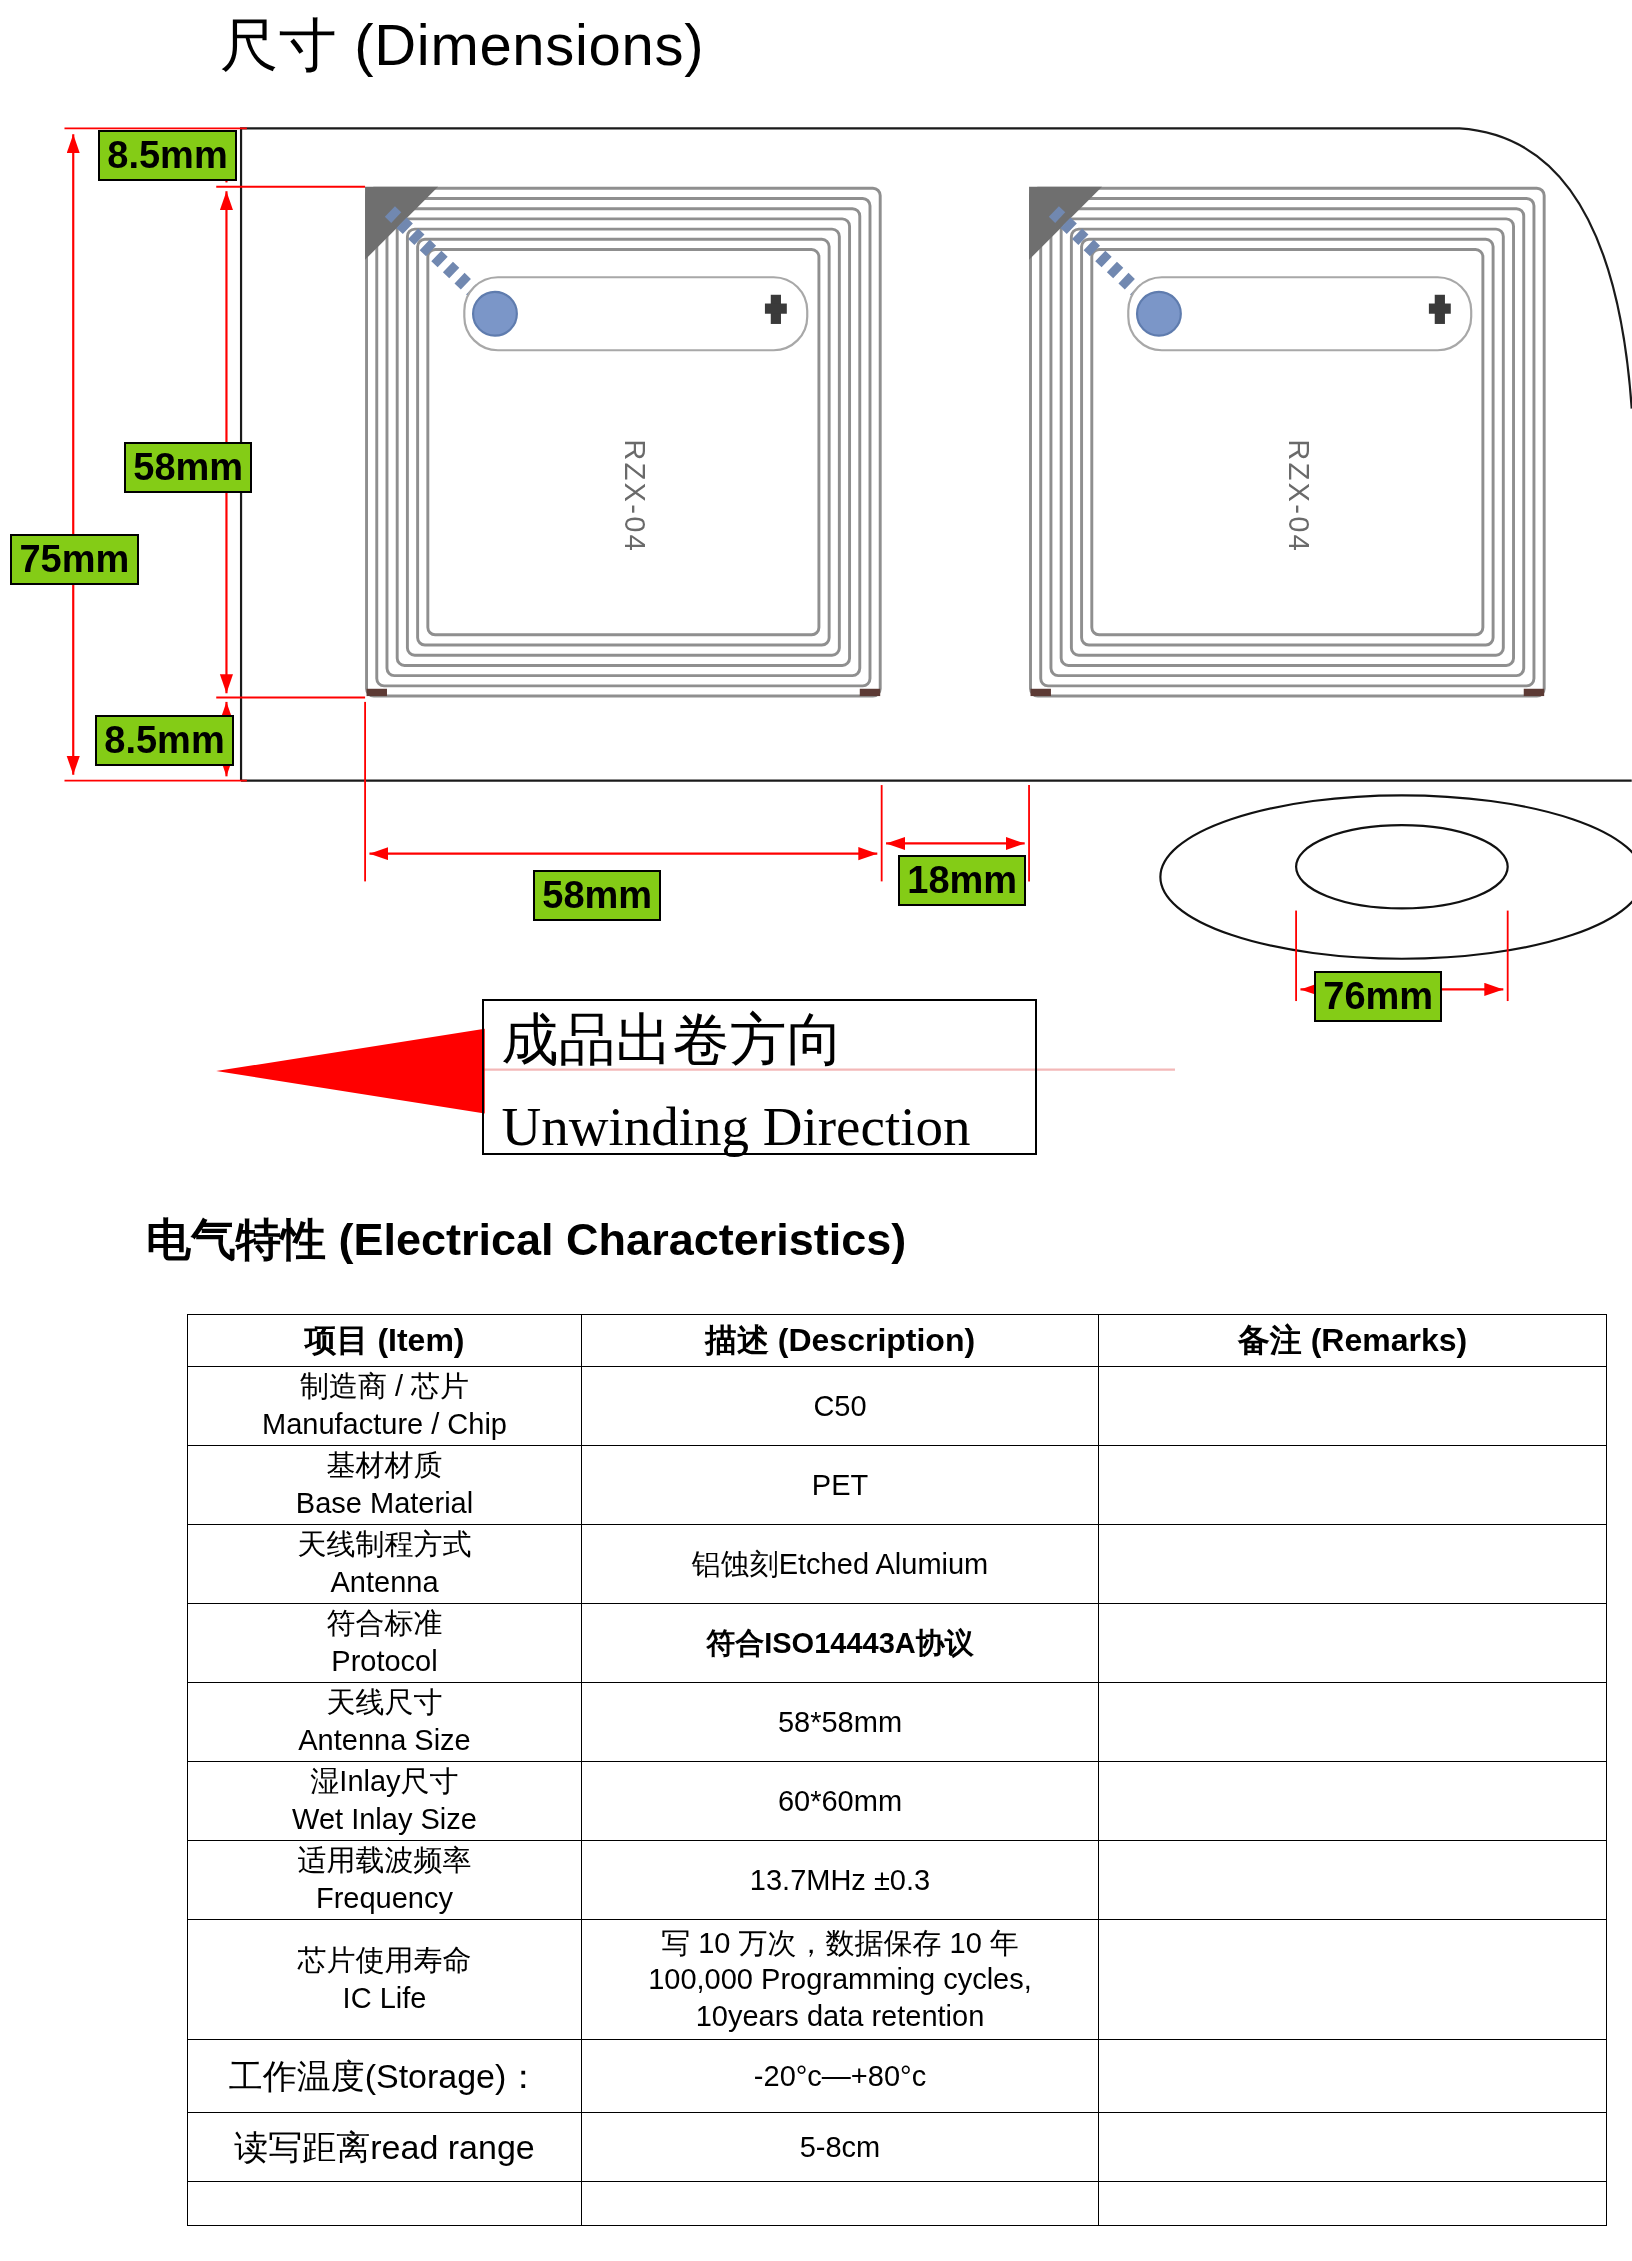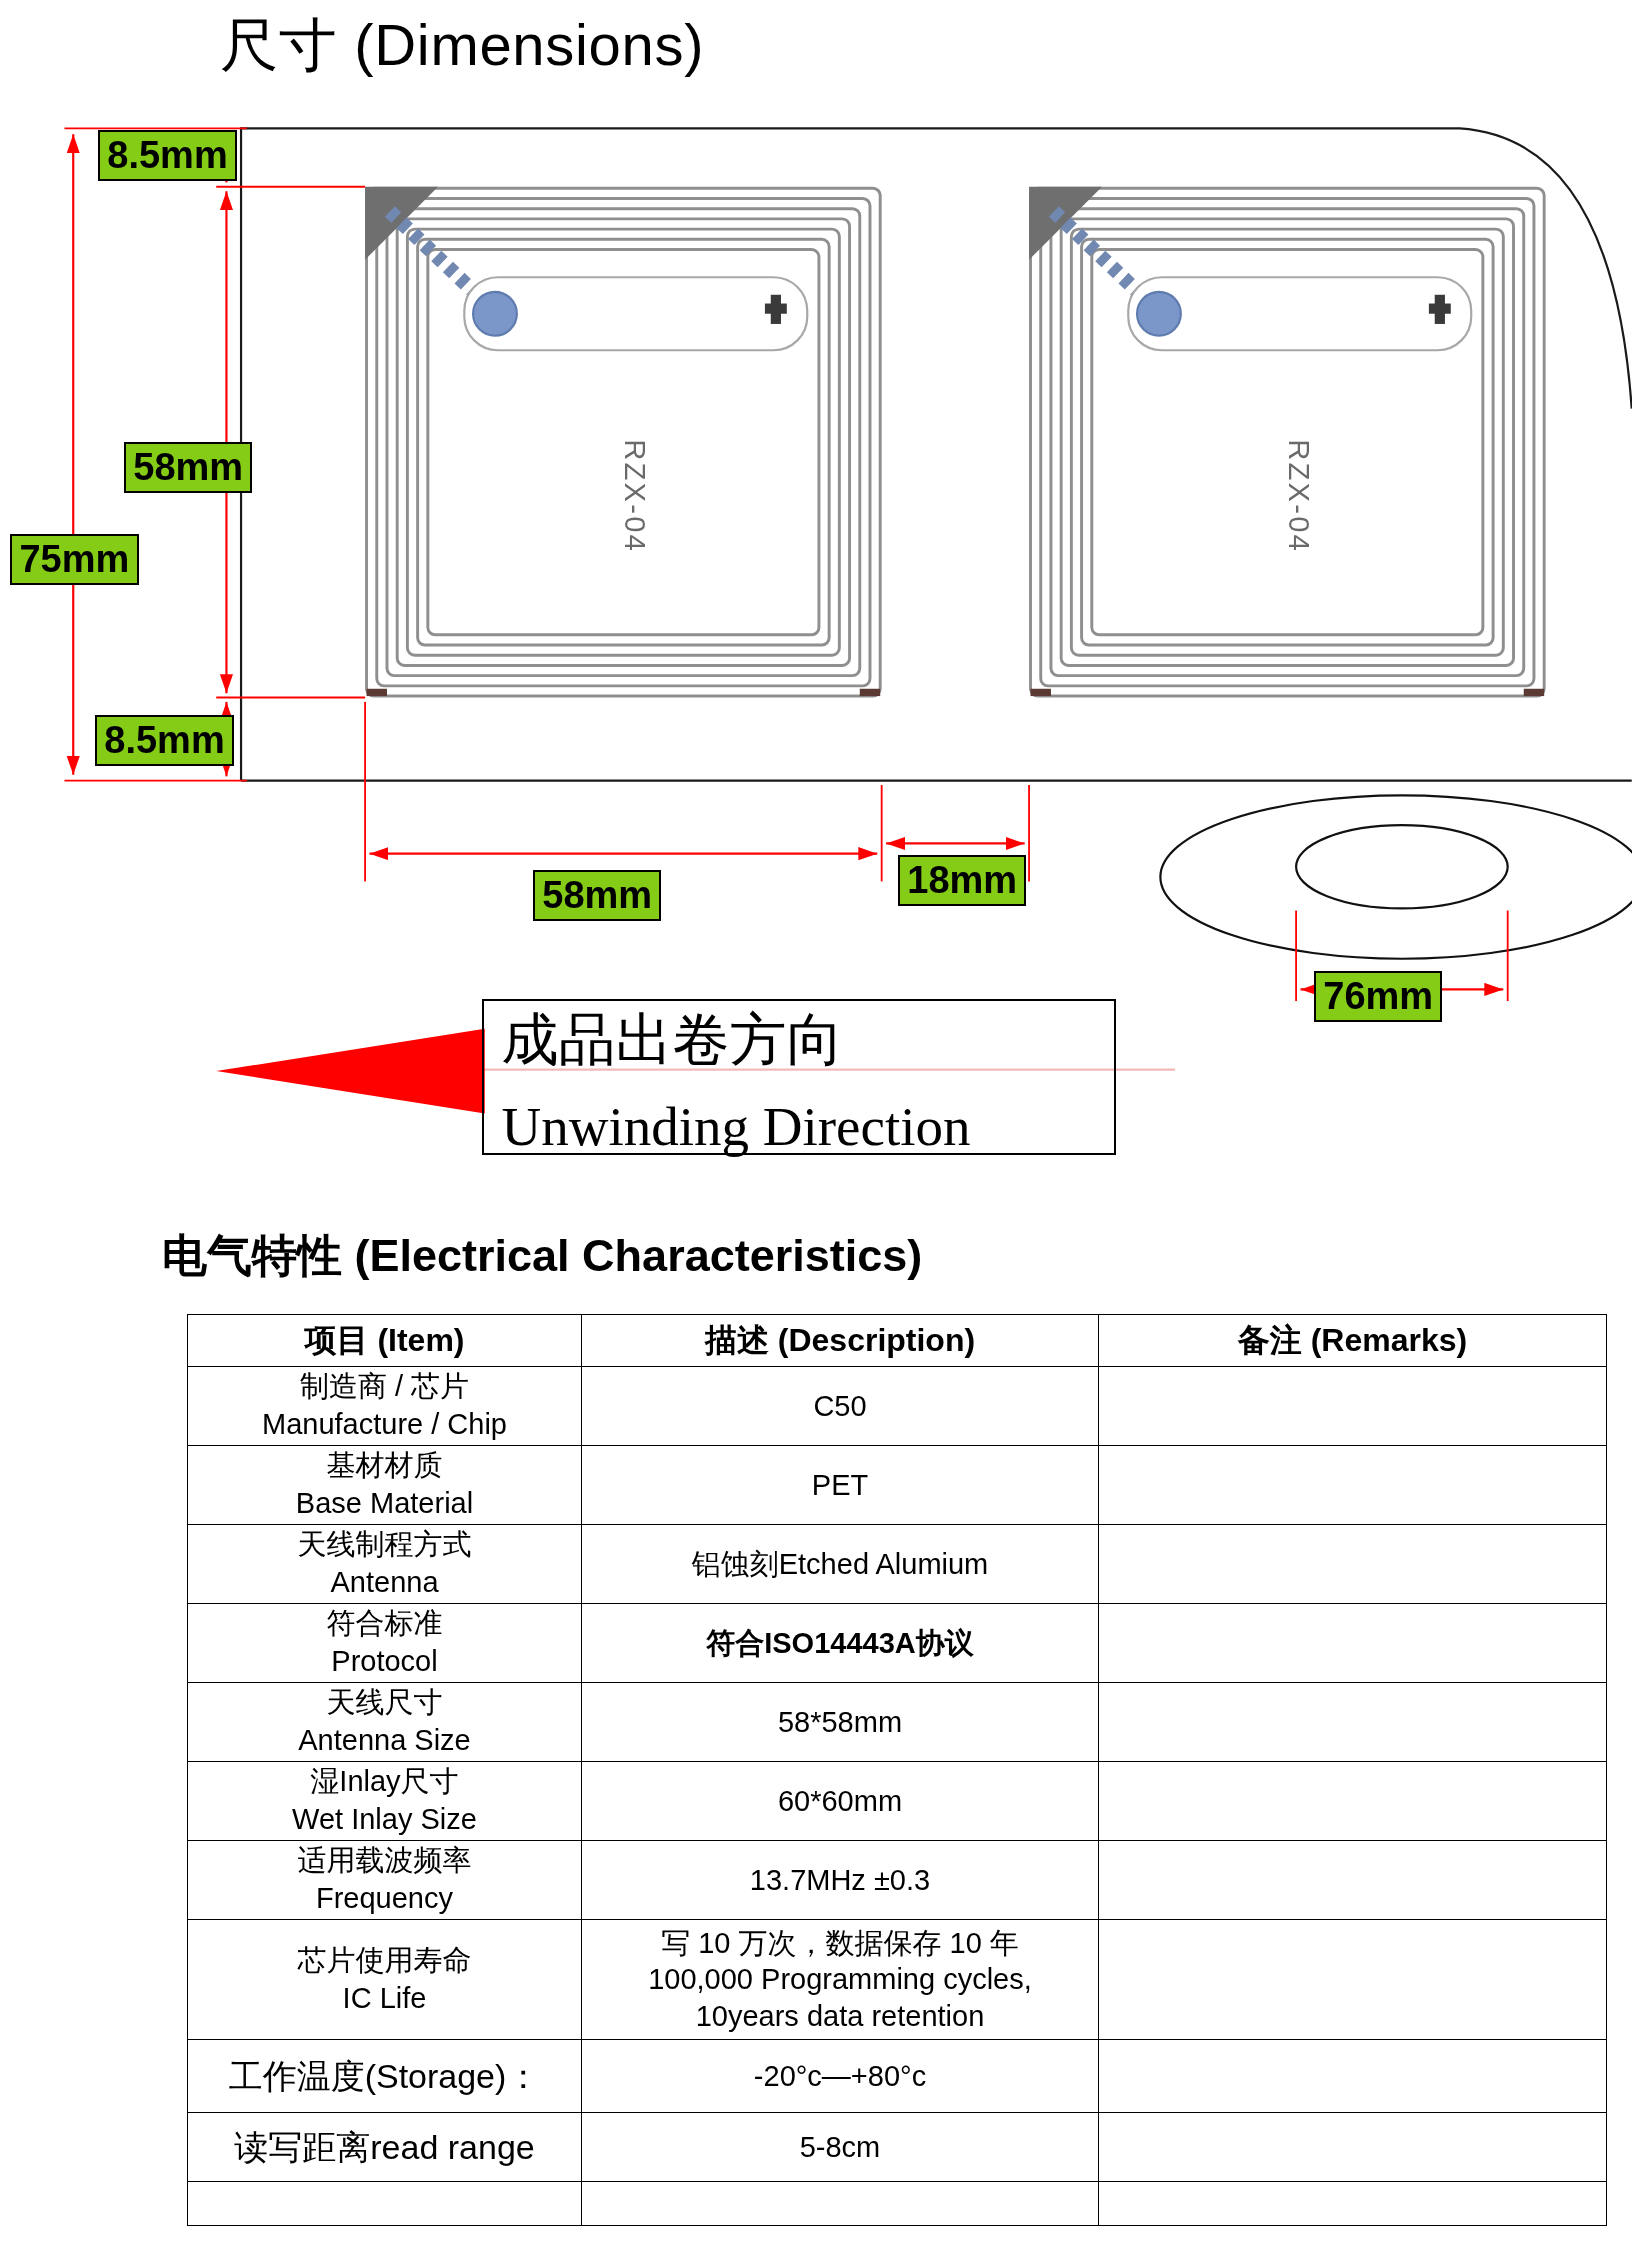--- a/index.html
+++ b/index.html
@@ -1,31 +1,31 @@
 <!DOCTYPE html>
 <html style="font-size:11.7px"><head>
 <meta charset="utf-8">
 <style>
   html,body{margin:0;padding:0;background:#fff;}
   .page{position:relative;width:1632px;height:2261px;background:#fff;overflow:hidden;
         font-family:"Liberation Sans",sans-serif;color:#000;}
   .h1{position:absolute;left:220px;top:7.3px;margin:0;font-size:58px;font-weight:500;letter-spacing:0.7px;}
-  .h2{position:absolute;left:146px;top:1210px;margin:16px;font-size:45px;font-weight:700;}
+  .h2{position:absolute;left:146px;top:1210px;margin:0;font-size:45px;font-weight:700;}
   svg.diagram{position:absolute;left:0;top:0;}
   .coil{stroke:#8f8f8f;stroke-width:4;fill:none;}
   .strap{fill:#ffffff;stroke:#a8a8a8;stroke-width:3;}
   .hatch{stroke:#7188b0;stroke-width:20;stroke-dasharray:12 10;}
   .dim-line{stroke:#ff0000;stroke-width:3;}
   .dim-thin{stroke:#ff0000;stroke-width:2.5;}
   .web{stroke:#1a1a1a;stroke-width:3;fill:none;}
   .roll{stroke:#111;stroke-width:3;fill:#fff;}
   .tag-text{font-family:"Liberation Sans",sans-serif;font-size:40px;fill:#6a6a6a;letter-spacing:3px;text-anchor:middle;}
   .dim{position:absolute;background:#84cc16;border:2.2px solid #000;padding:1.5px 7.3px;
        font-size:38px;font-weight:600;line-height:1.15;white-space:nowrap;}
-  .unwind{position:absolute;left:482px;top:999px;width:634px;height:156px;border:2.9px solid #000;
+  .unwind{position:absolute;left:482px;top:999px;width:555px;height:156px;border:2.9px solid #000;
           box-sizing:border-box;padding:5.8px 0 0 17.5px;font-family:"Liberation Serif",serif;background:transparent;}
   .unwind .cn{font-size:57px;line-height:1.15;}
   .unwind .en{font-size:55px;line-height:1.15;margin-top:23px;}
   table.spec{position:absolute;left:187px;top:1314px;width:1419px;border-collapse:collapse;table-layout:fixed;}
   .spec th,.spec td{border:1.5px solid #000;text-align:center;vertical-align:middle;padding:0 4.4px;}
   .spec th{font-size:32px;font-weight:700;height:51px;}
   .spec td.item{font-size:29px;line-height:1.3;}
   .spec td.item .cn,.spec td.item .en{display:block;}
   .spec td.desc{font-size:29px;line-height:1.25;}
   .spec td.desc .dline{display:block;}

